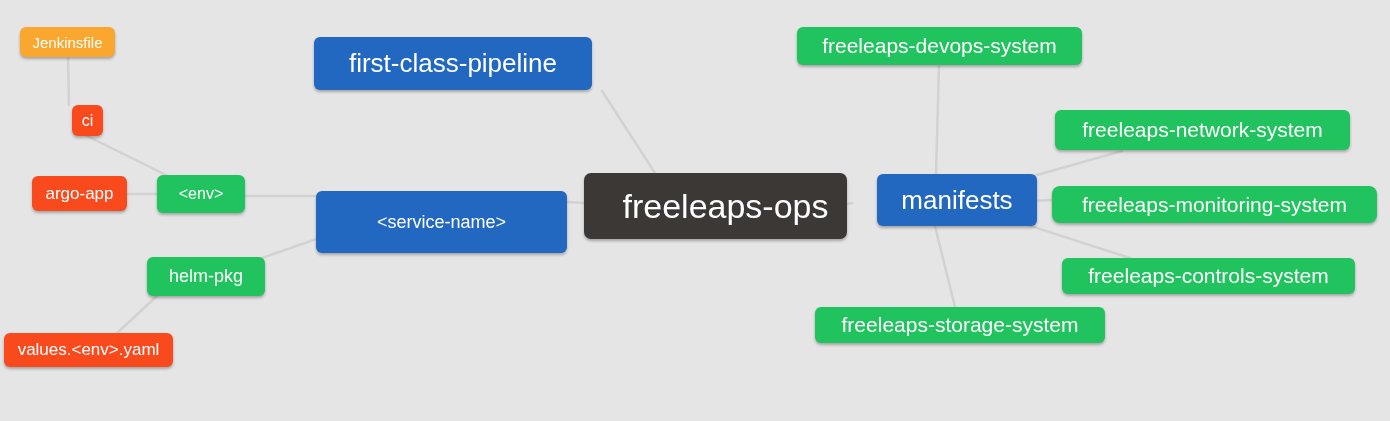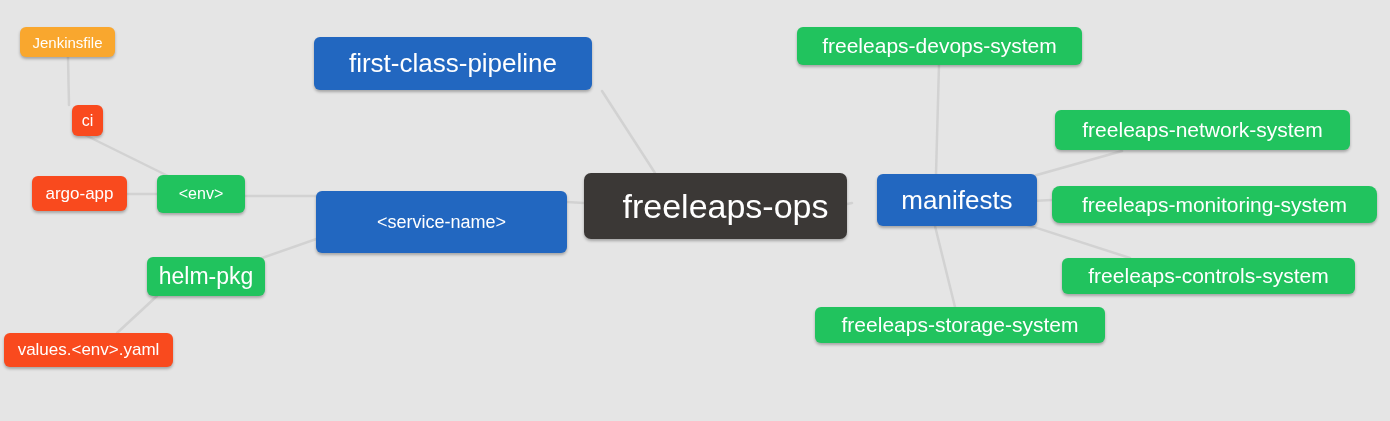--- a/index.html
+++ b/index.html
@@ -43,21 +43,21 @@
   .c-blue   { background: #2267c0; }
   .c-green  { background: #21c35e; }
   .c-red    { background: #f94a1e; }
   .c-orange { background: #f9a72e; }
 
   
   #n-jenkinsfile          { left: 20px;   top: 27px;  width: 95px;  height: 30px; font-size: 15px; }
   #n-ci                   { left: 72px;   top: 105px; width: 31px;  height: 31px; font-size: 16px; }
   #n-argo-app             { left: 32px;   top: 176px; width: 95px;  height: 35px; font-size: 17px; }
   #n-env                  { left: 157px;  top: 175px; width: 88px;  height: 38px; font-size: 16px; }
-  #n-helm-pkg             { left: 147px;  top: 257px; width: 118px; height: 39px; font-size: 23px; }
+  #n-helm-pkg             { left: 147px;  top: 257px; width: 118px; height: 39px; font-size: 18px; }
   #n-values-env-yaml      { left: 4px;    top: 333px; width: 169px; height: 34px; font-size: 17px; }
   #n-first-class-pipeline { left: 314px;  top: 37px;  width: 278px; height: 53px; font-size: 26px; }
   #n-service-name         { left: 316px;  top: 172px; width: 251px; height: 62px; font-size: 18px; margin-top: 19px; }
   #n-freeleaps-ops        { left: 584px;  top: 173px; width: 263px; height: 66px; font-size: 34px; border-radius: 7px; padding-left: 20px; }
   #n-manifests            { left: 852px;  top: 174px; width: 160px; height: 52px; font-size: 26px; margin-left: 25px; }
   #n-devops-system        { left: 797px;  top: 27px;  width: 285px; height: 38px; font-size: 21px; }
   #n-network-system       { left: 1055px; top: 110px; width: 295px; height: 40px; font-size: 21px; }
   #n-monitoring-system    { left: 1052px; top: 186px; width: 325px; height: 37px; font-size: 21px; border-radius: 8px; }
   #n-controls-system      { left: 1062px; top: 258px; width: 293px; height: 36px; font-size: 21px; }
   #n-storage-system       { left: 815px;  top: 307px; width: 290px; height: 36px; font-size: 21px; }

